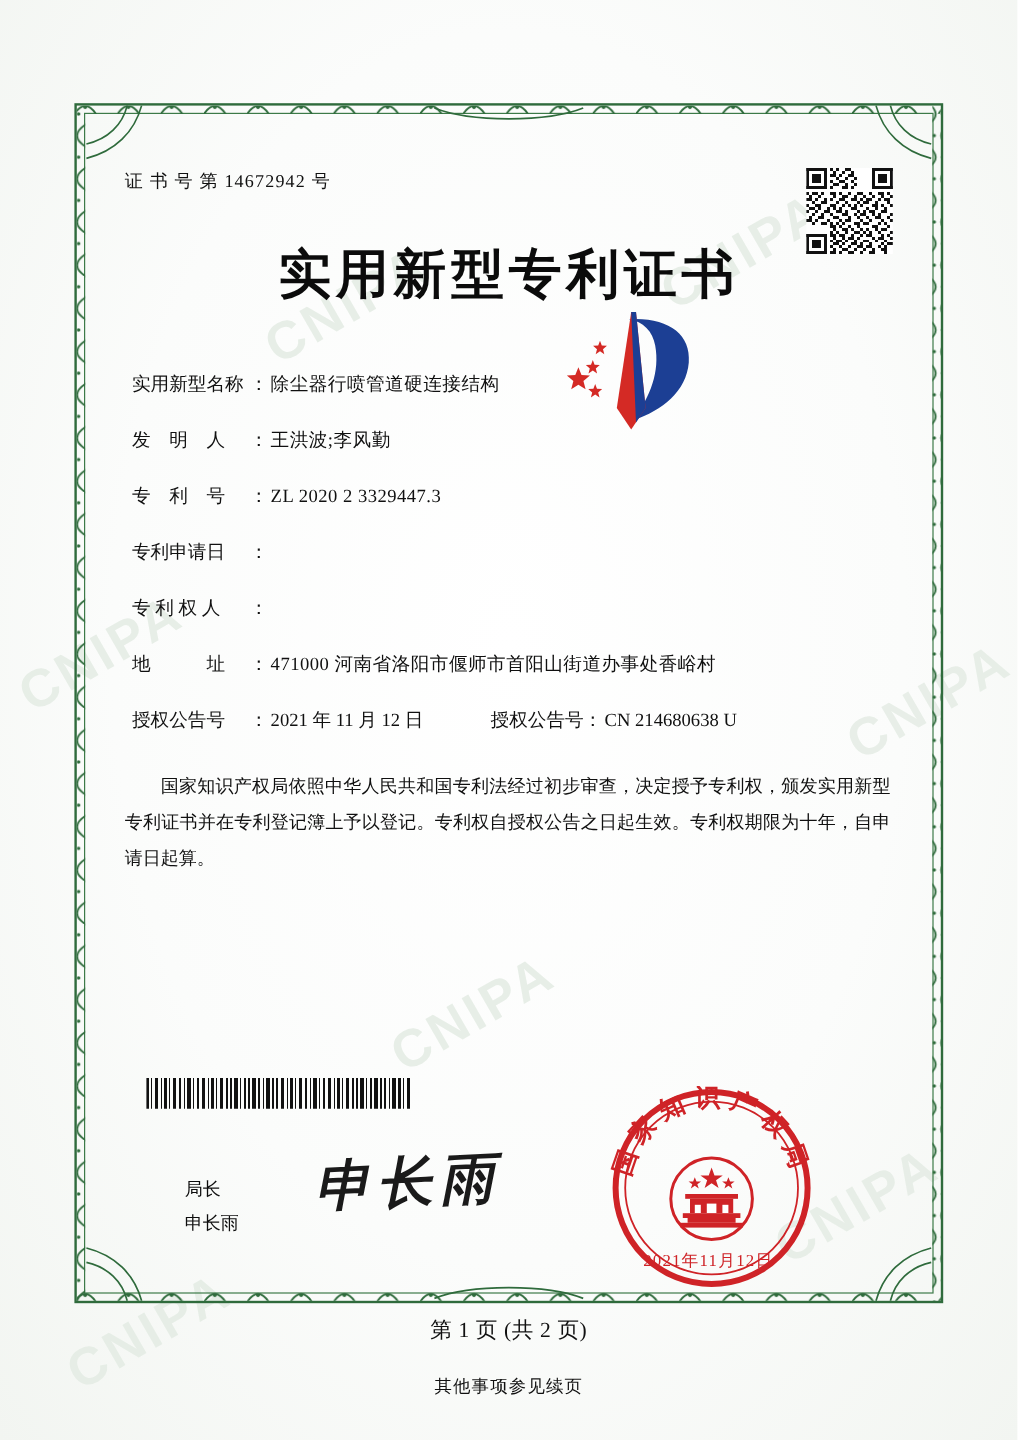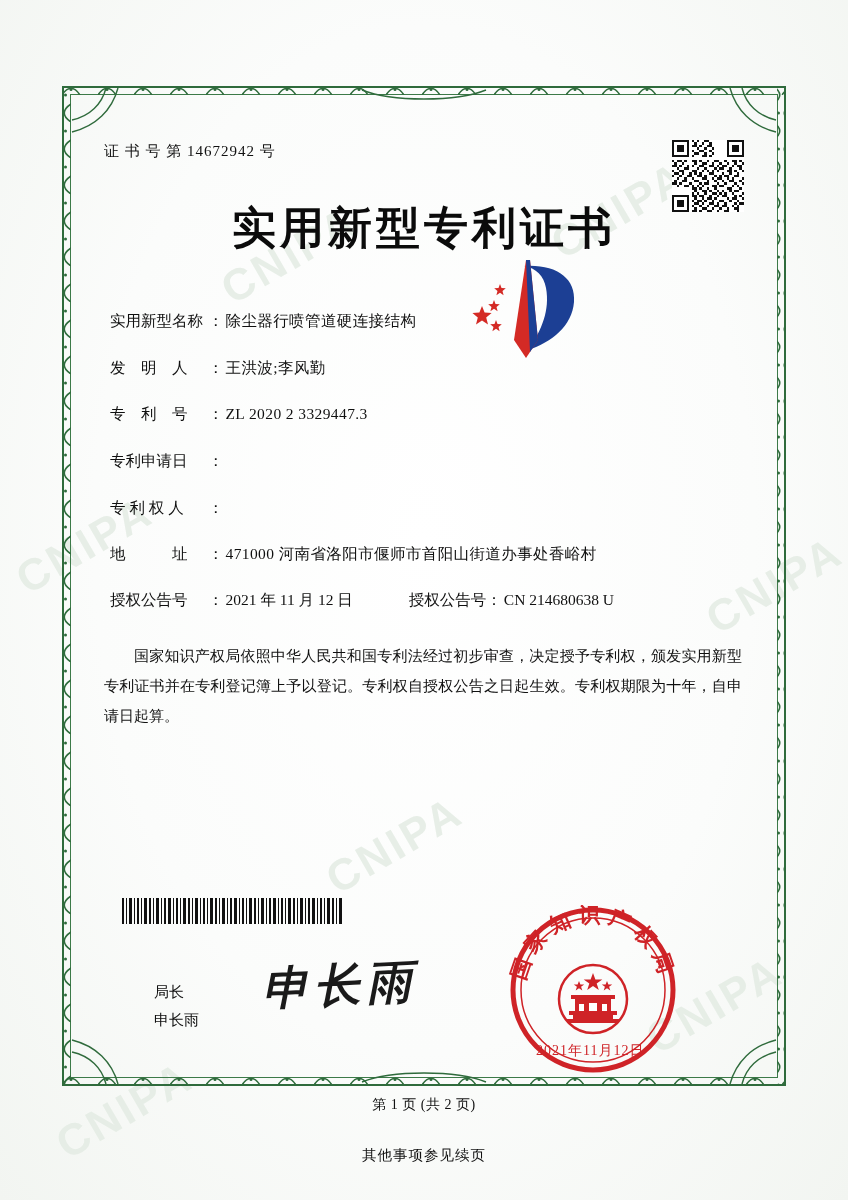--- a/index.html
+++ b/index.html
@@ -207,21 +207,21 @@
     letter-spacing: 1px;
     margin-left: 16px;
   }
 
   .page-num {
     position: absolute;
     left: 0;
     right: 0;
     top: 1096px;
     text-align: center;
-    font-size: 14px;
+    font-size: 18px;
     color: #111;
     letter-spacing: .5px;
   }
   .footer-note {
     position: absolute;
     left: 0;
     right: 0;
     top: 1146px;
     text-align: center;
     font-size: 14.5px;

